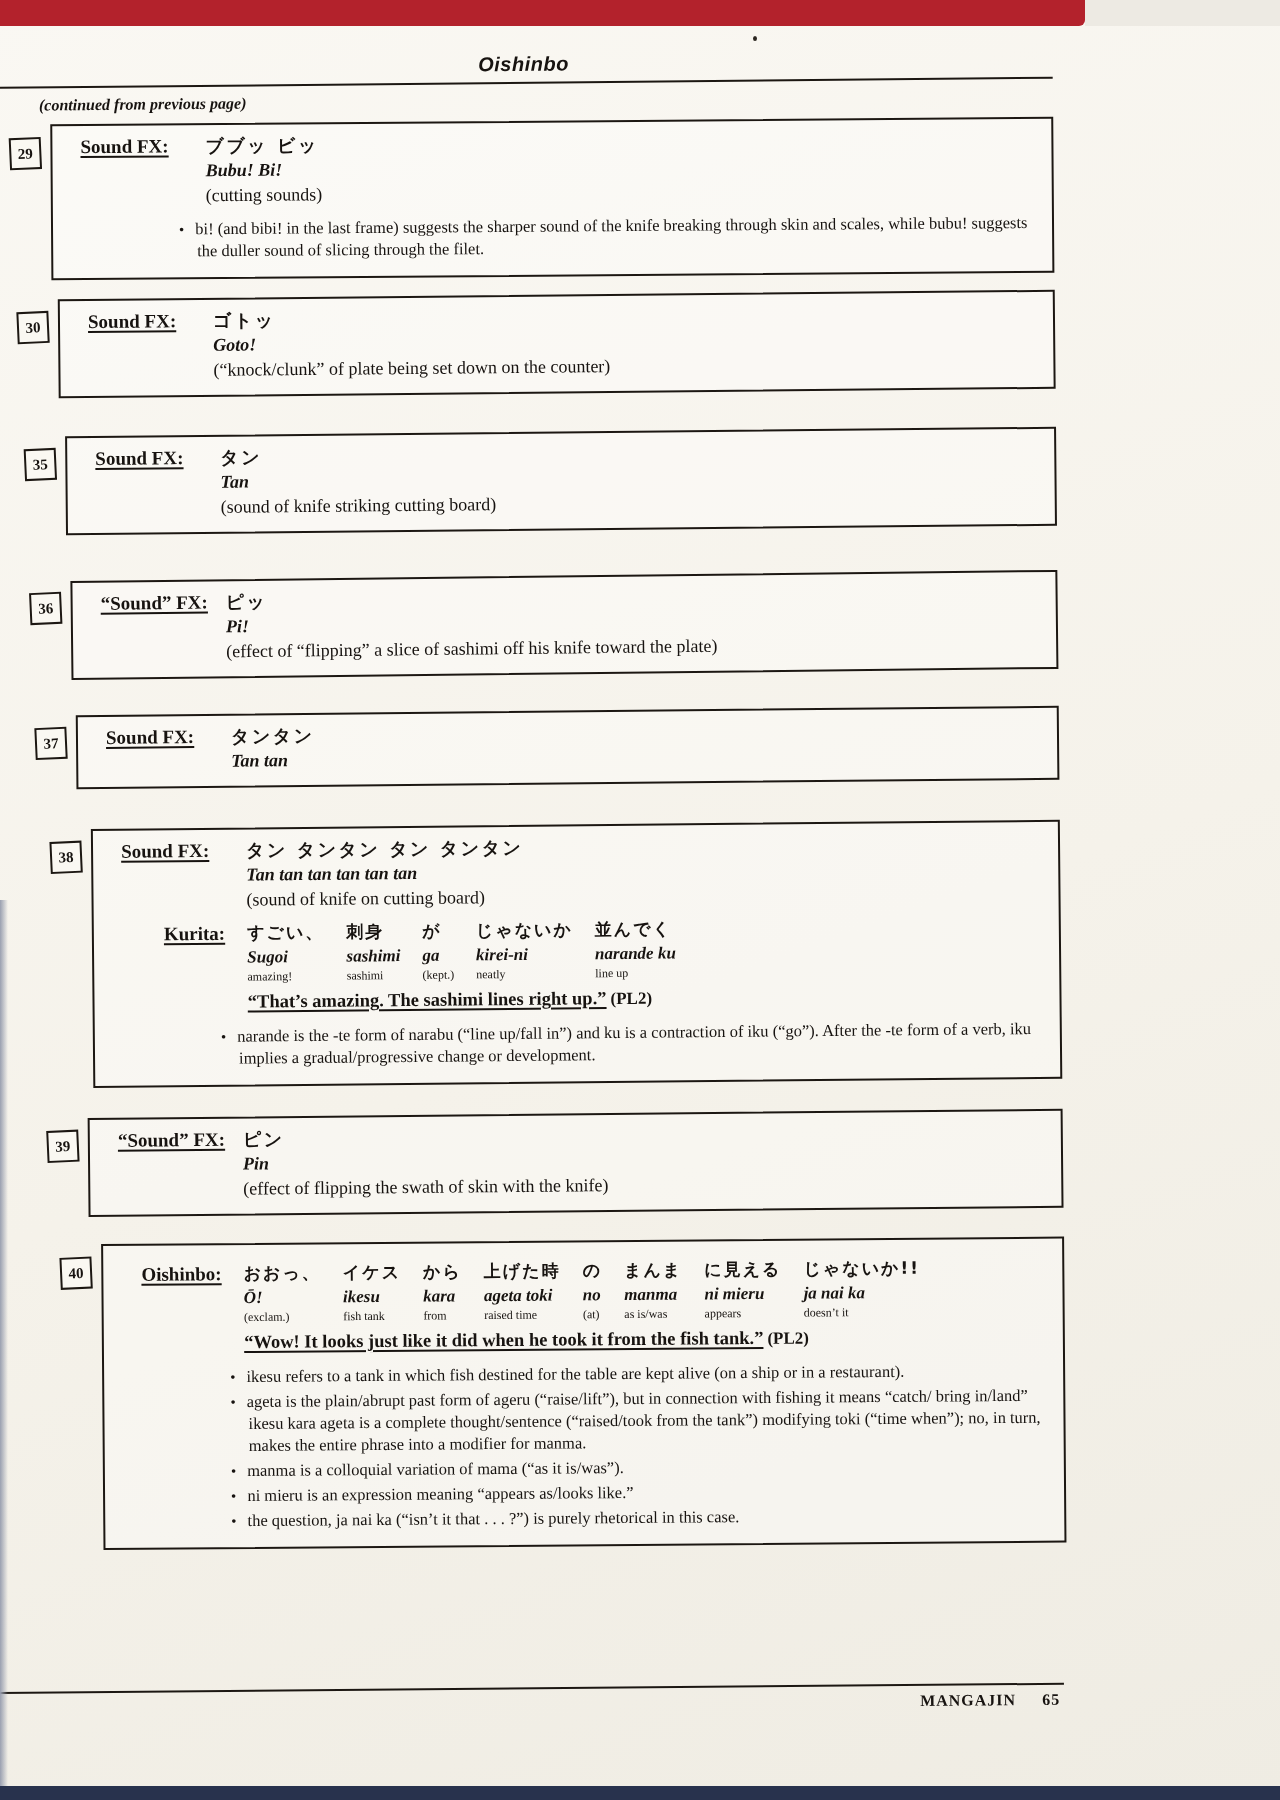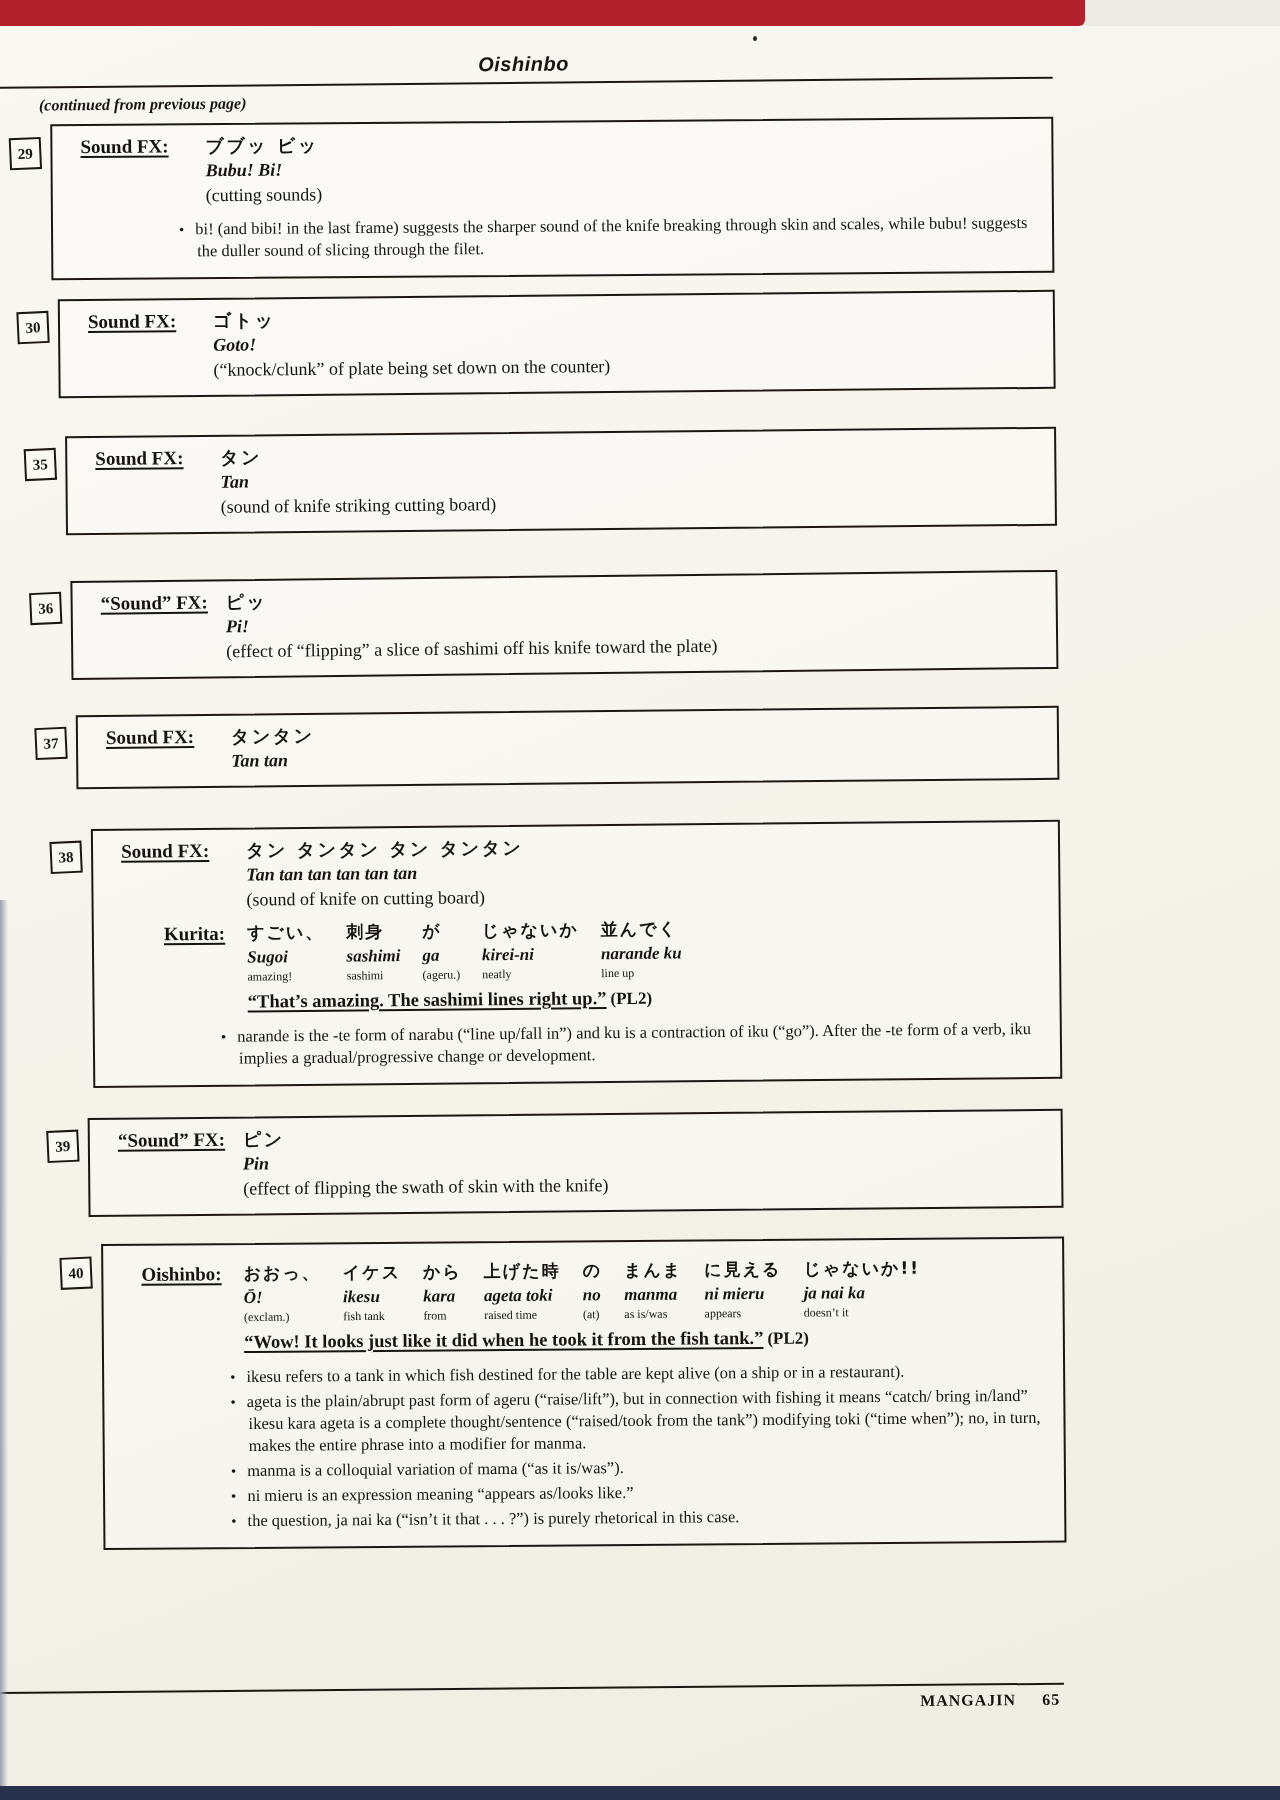--- a/index.html
+++ b/index.html
@@ -208,21 +208,21 @@
               <span class="w-gl">amazing!</span>
             </div>
             <div class="word">
               <span class="w-jp">刺身</span>
               <span class="w-ro">sashimi</span>
               <span class="w-gl">sashimi</span>
             </div>
             <div class="word">
               <span class="w-jp">が</span>
               <span class="w-ro">ga</span>
-              <span class="w-gl">(ageru.)</span>
+              <span class="w-gl">(kept.)</span>
             </div>
             <div class="word">
               <span class="w-jp">じゃないか</span>
               <span class="w-ro">kirei-ni</span>
               <span class="w-gl">neatly</span>
             </div>
             <div class="word">
               <span class="w-jp">並んでく</span>
               <span class="w-ro">narande ku</span>
               <span class="w-gl">line up</span>

